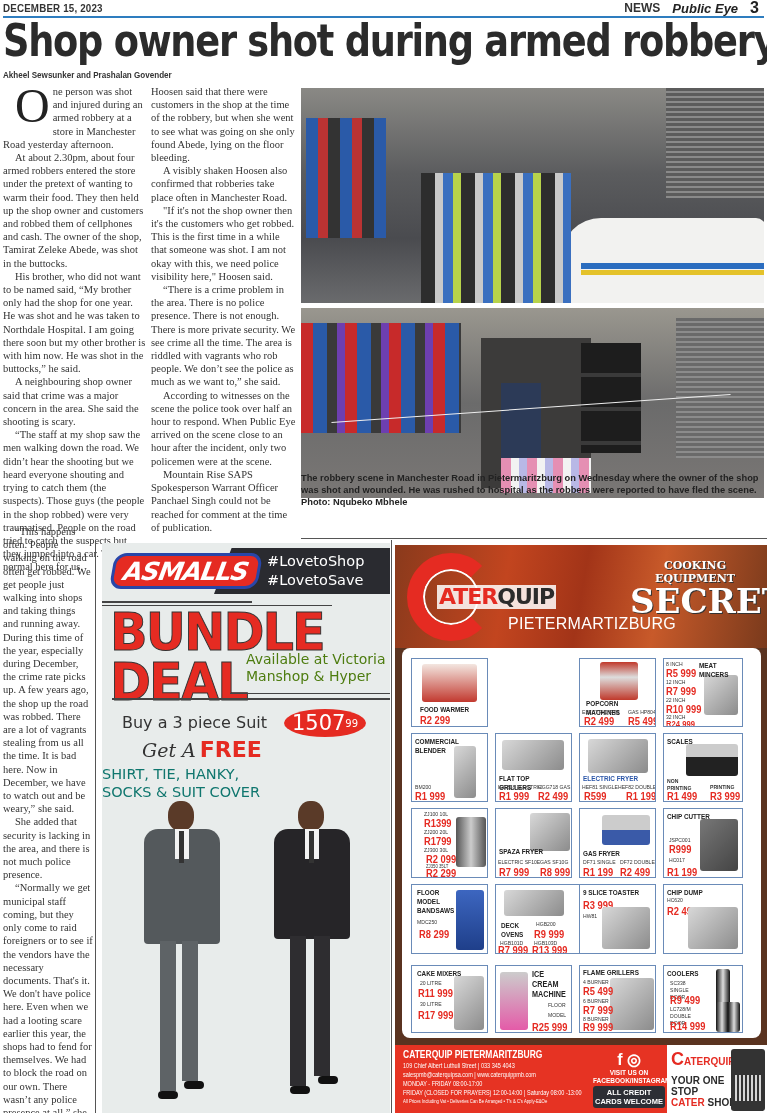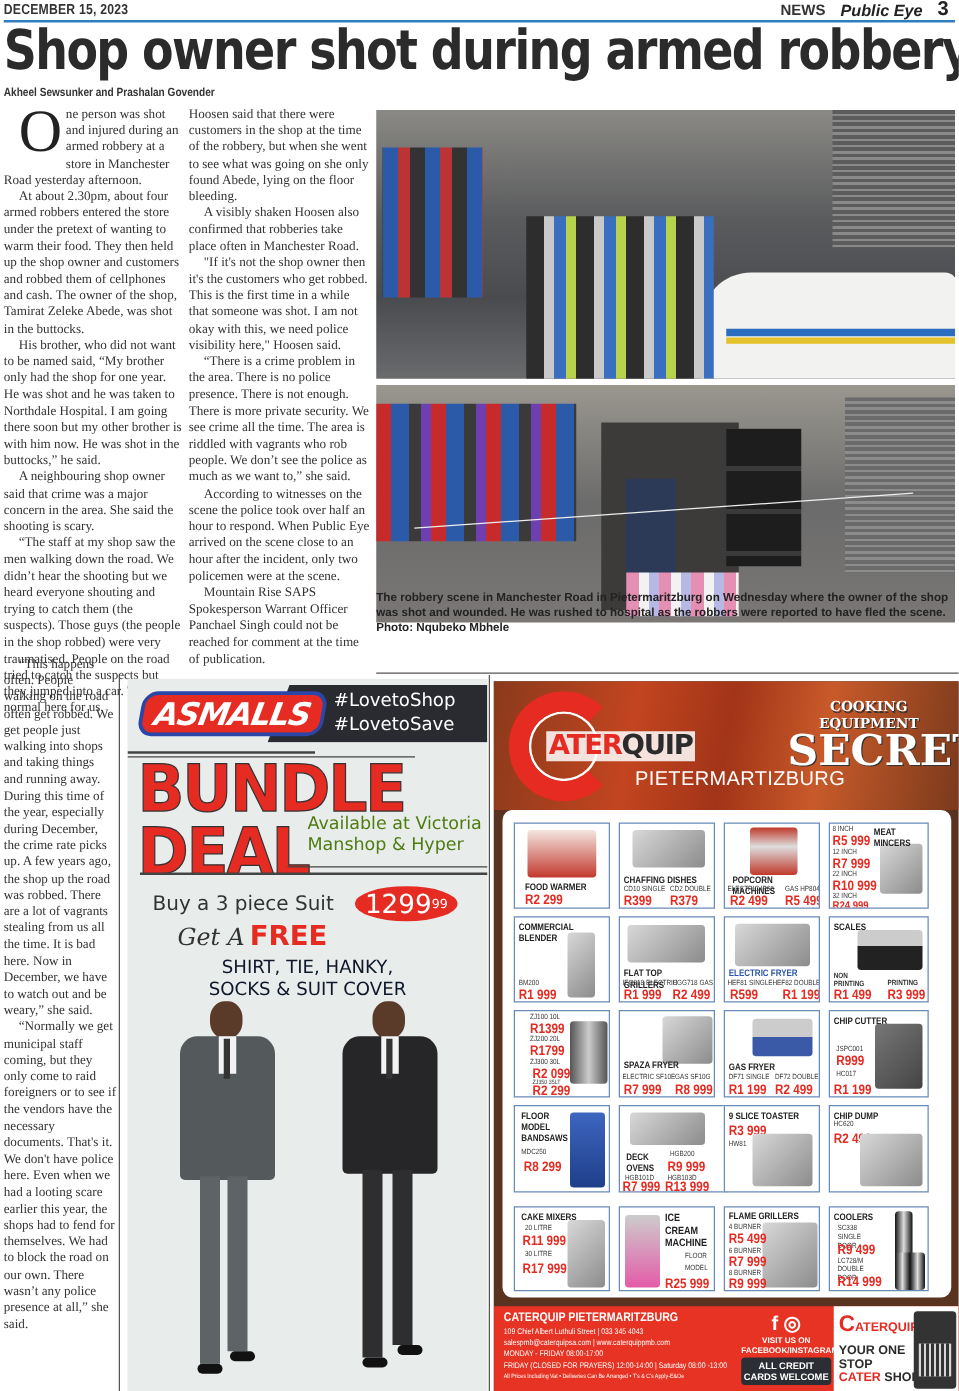--- a/index.html
+++ b/index.html
@@ -30,21 +30,21 @@
 .asm-logo span{font-family:"DejaVu Sans",sans-serif;font-weight:bold;font-style:italic;color:#fff;font-size:25px;letter-spacing:-1px}
 .hashtags{position:absolute;left:165px;top:9px;font-family:"DejaVu Sans",sans-serif;color:#fff;font-size:14.5px;line-height:19px}
 .bundle{position:absolute;left:8px;top:64px;font-family:"DejaVu Sans",sans-serif;font-weight:bold;color:#e52b22;font-size:52px;line-height:50px;letter-spacing:-2px;transform:scaleX(0.95);transform-origin:left;-webkit-text-stroke:1px #333}
 .avail{position:absolute;left:144px;top:108px;font-family:"DejaVu Sans",sans-serif;color:#4d7c0f;font-size:14px;line-height:17px}
 .rule-a{position:absolute;height:2px;background:#444}
 .buy{position:absolute;left:20px;top:170px;font-family:"DejaVu Sans",sans-serif;color:#333;font-size:16px}
 .price-oval{position:absolute;left:182px;top:166px;width:82px;height:28px;background:#e52b22;border-radius:50%;color:#fff;font-family:"DejaVu Sans",sans-serif;font-size:21px;display:flex;align-items:center;justify-content:center}
 .price-oval sup{font-size:10px;vertical-align:top}
 .getfree{position:absolute;left:40px;top:194px;font-family:"DejaVu Serif",serif;font-style:italic;font-size:19px;color:#333}
 .getfree b{font-family:"DejaVu Sans",sans-serif;font-style:normal;color:#e52b22;font-size:22px;margin-left:4px}
-.items{position:absolute;left:0;width:288px;text-align:center;top:222px;font-family:"DejaVu Sans",sans-serif;font-size:14.5px;line-height:18px;color:#0f172a}
+.items{position:absolute;left:0;width:288px;text-align:left;top:222px;font-family:"DejaVu Sans",sans-serif;font-size:14.5px;line-height:18px;color:#0f766e}
 .man{position:absolute}
 .head{position:absolute;width:26px;height:30px;border-radius:45%;background:#5a3a28}
 .torso{position:absolute;border-radius:14px 14px 4px 4px}
 .shirt{position:absolute;width:14px;height:30px;background:#f3f3f3}
 .tie{position:absolute;width:5px;height:32px;background:#333}
 .leg{position:absolute;width:16px}
 .shoe{position:absolute;width:20px;height:8px;background:#111;border-radius:4px}
 .cq-top{position:absolute;left:0;top:0;width:372px;height:103px;background:linear-gradient(100deg,#8a3a1c 0%,#c2451f 30%,#a23418 50%,#c85a2a 70%,#7a3a1c 100%)}
 .cq-logo-c{position:absolute;left:12px;top:8px;width:88px;height:88px;border-radius:50%;border:16px solid #e52b22;border-right-color:transparent;background:transparent;box-shadow:0 0 0 2px #fff inset}
 .cq-logo-text{position:absolute;left:42px;top:40px;font-family:"DejaVu Sans",sans-serif;font-weight:bold;font-size:22px;letter-spacing:-1px;background:rgba(255,255,255,0.85);padding:0 2px;line-height:24px}
@@ -98,20 +98,21 @@
 <div class="col" style="left:3px;top:85px;width:143px;">
   <p class="first"><span class="dropcap">O</span><span>ne person was shot and injured during an armed robbery at a store in Manchester Road yesterday afternoon.</span></p>
   <p>At about 2.30pm, about four armed robbers entered the store under the pretext of wanting to warm their food. They then held up the shop owner and customers and robbed them of cellphones and cash. The owner of the shop, Tamirat Zeleke Abede, was shot in the buttocks.</p>
   <p>His brother, who did not want to be named said, “My brother only had the shop for one year. He was shot and he was taken to Northdale Hospital. I am going there soon but my other brother is with him now. He was shot in the buttocks,” he said.</p>
   <p>A neighbouring shop owner said that crime was a major concern in the area. She said the shooting is scary.</p>
   <p>“The staff at my shop saw the men walking down the road. We didn’t hear the shooting but we heard everyone shouting and trying to catch them (the suspects). Those guys (the people in the shop robbed) were very traumatised. People on the road tried to catch the suspects but they jumped into a car. This is normal here for us.</p>
 </div>
 
 <div class="col" style="left:3px;top:525px;width:90px;">
   <p>“This happens often. People walking on the road often get robbed. We get people just walking into shops and taking things and running away. During this time of the year, especially during December, the crime rate picks up. A few years ago, the shop up the road was robbed. There are a lot of vagrants stealing from us all the time. It is bad here. Now in December, we have to watch out and be weary,” she said.</p>
+  <p>She added that security is lacking in the area, and there is not much police presence.</p>
   <p>“Normally we get municipal staff coming, but they only come to raid foreigners or to see if the vendors have the necessary documents. That's it. We don't have police here. Even when we had a looting scare earlier this year, the shops had to fend for themselves. We had to block the road on our own. There wasn’t any police presence at all,” she said.</p>
 
 </div>
 
 <div class="col" style="left:151px;top:85px;width:146px;">
   <p class="first">Hoosen said that there were customers in the shop at the time of the robbery, but when she went to see what was going on she only found Abede, lying on the floor bleeding.</p>
   <p>A visibly shaken Hoosen also confirmed that robberies take place often in Manchester Road.</p>
   <p>"If it's not the shop owner then it's the customers who get robbed. This is the first time in a while that someone was shot. I am not okay with this, we need police visibility here," Hoosen said.</p>
   <p>“There is a crime problem in the area. There is no police presence. There is not enough. There is more private security. We see crime all the time. The area is riddled with vagrants who rob people. We don’t see the police as much as we want to,” she said.</p>
   <p>According to witnesses on the scene the police took over half an hour to respond. When Public Eye arrived on the scene close to an hour after the incident, only two policemen were at the scene.</p>
@@ -159,21 +160,21 @@
     <div>DEAL</div>
   </div>
   <div class="avail">
     <div>Available at Victoria</div>
     <div>Manshop &amp; Hyper</div>
   </div>
   <div class="rule-a" style="left:128px;top:150px;width:160px;height:1px"></div>
   <div class="rule-a" style="left:10px;top:155px;width:278px"></div>
   <div class="buy">Buy a 3 piece Suit</div>
   <div class="price-oval">
-      <span>1299</span>
+      <span>1507</span>
       <sup>99</sup>
     </div>
   <div class="getfree"><span>Get A</span><b>FREE</b></div>
   <div class="items">
     <div>SHIRT, TIE, HANKY,</div>
     <div>SOCKS &amp; SUIT COVER</div>
   </div>
   <div class="man" style="left:30px;top:258px;width:100px;height:310px">
     <div class="head" style="left:36px;top:0"></div>
     <div class="torso" style="left:12px;top:28px;width:76px;height:115px;background:#54595c"></div>
@@ -205,28 +206,20 @@
       <div class="l2">COOKING EQUIPMENT</div>
       <div class="l3">SECRET</div>
     </div>
   </div>
   <div class="cq-panel">
 
     <div class="prod" style="left:9px;top:10px;width:77px;height:69px">
       <div class="img" style="left:10px;top:5px;width:55px;height:38px;background:linear-gradient(180deg,#f3e6e0,#c2392f)"></div>
       <div class="title" style="left:8px;top:46px">FOOD WARMER</div>
       <div class="pr" style="left:8px;top:55px">R2 299</div>
-    </div>
-    <div class="prod" style="left:93px;top:10px;width:77px;height:69px">
-      <div class="img" style="left:10px;top:5px;width:58px;height:30px"></div>
-      <div class="title" style="left:3px;top:40px">CHAFFING DISHES</div>
-      <div class="lab" style="left:3px;top:50px">CD10 SINGLE</div>
-      <div class="lab" style="left:40px;top:50px">CD2 DOUBLE</div>
-      <div class="pr" style="left:3px;top:56px">R399</div>
-      <div class="pr" style="left:40px;top:56px">R379</div>
     </div>
     <div class="prod" style="left:177px;top:10px;width:77px;height:69px">
       <div class="img" style="left:20px;top:3px;width:38px;height:38px;background:linear-gradient(180deg,#c0392b,#ddd 40%,#c0392b)"></div>
       <div class="title" style="left:6px;top:40px">POPCORN MACHINES</div>
       <div class="lab" style="left:2px;top:50px">ELECTRIC IP68</div>
       <div class="lab" style="left:48px;top:50px">GAS HP804</div>
       <div class="pr" style="left:4px;top:56px">R2 499</div>
       <div class="pr" style="left:48px;top:56px">R5 499</div>
     </div>
     <div class="prod" style="left:261px;top:10px;width:80px;height:69px">

